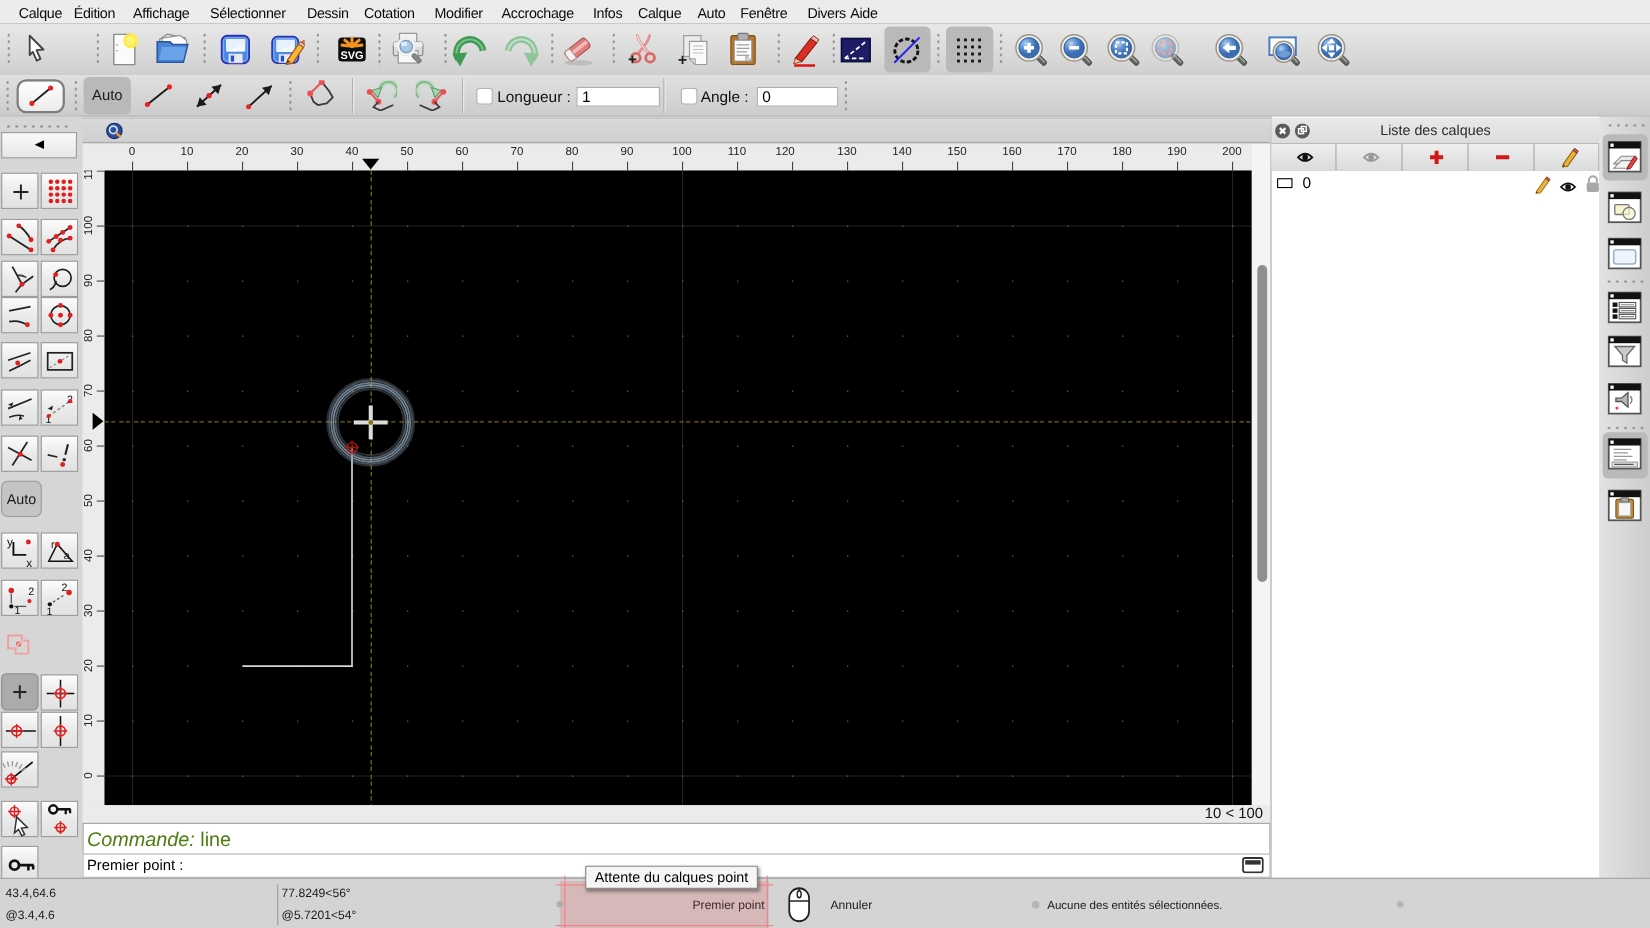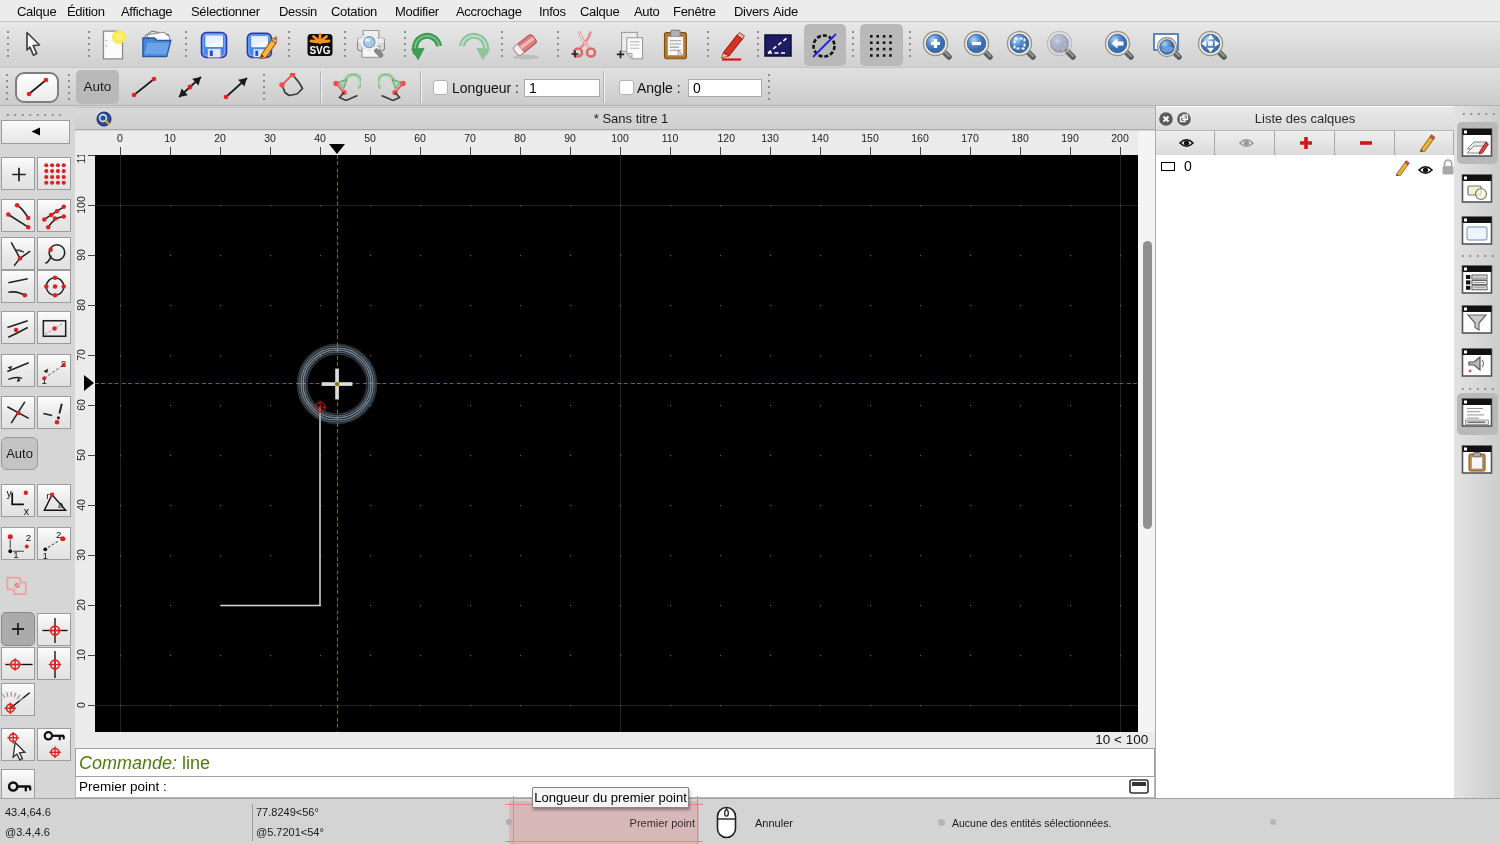--- a/index.html
+++ b/index.html
@@ -656,21 +656,20 @@
         </g>
       </svg>
     </div>
 </div>
 <div id="mdi-title">
 <svg style="position:absolute;left:21px;top:3px" width="16" height="16" viewBox="0 0 16 16">
       <circle cx="8" cy="8" r="7" fill="#2a4e9e" stroke="#16275e" stroke-width="1"></circle>
       <circle cx="7" cy="7" r="3.4" fill="none" stroke="#cfe0f8" stroke-width="1.6"></circle>
       <line x1="9.5" y1="9.5" x2="13.5" y2="13.5" stroke="#e8a020" stroke-width="2.2"></line>
     </svg>
-<div style="position:absolute;left:0;top:3px;width:100%;text-align:center;text-indent:32px;font-size:13px;color:#1c1c1c">* Sans titre 1</div>
 </div>
 <div id="hruler">
     <div style="position:absolute;left:30px;top:1px;width:30px;text-align:center;font-size:10.5px;color:#222">0</div>
     <div style="position:absolute;left:45px;top:16px;width:1px;height:8px;background:#444"></div>
     <div style="position:absolute;left:80px;top:1px;width:30px;text-align:center;font-size:10.5px;color:#222">10</div>
     <div style="position:absolute;left:95px;top:16px;width:1px;height:8px;background:#444"></div>
     <div style="position:absolute;left:130px;top:1px;width:30px;text-align:center;font-size:10.5px;color:#222">20</div>
     <div style="position:absolute;left:145px;top:16px;width:1px;height:8px;background:#444"></div>
     <div style="position:absolute;left:180px;top:1px;width:30px;text-align:center;font-size:10.5px;color:#222">30</div>
     <div style="position:absolute;left:195px;top:16px;width:1px;height:8px;background:#444"></div>
@@ -683,21 +682,21 @@
     <div style="position:absolute;left:380px;top:1px;width:30px;text-align:center;font-size:10.5px;color:#222">70</div>
     <div style="position:absolute;left:395px;top:16px;width:1px;height:8px;background:#444"></div>
     <div style="position:absolute;left:430px;top:1px;width:30px;text-align:center;font-size:10.5px;color:#222">80</div>
     <div style="position:absolute;left:445px;top:16px;width:1px;height:8px;background:#444"></div>
     <div style="position:absolute;left:480px;top:1px;width:30px;text-align:center;font-size:10.5px;color:#222">90</div>
     <div style="position:absolute;left:495px;top:16px;width:1px;height:8px;background:#444"></div>
     <div style="position:absolute;left:530px;top:1px;width:30px;text-align:center;font-size:10.5px;color:#222">100</div>
     <div style="position:absolute;left:545px;top:16px;width:1px;height:8px;background:#444"></div>
     <div style="position:absolute;left:580px;top:1px;width:30px;text-align:center;font-size:10.5px;color:#222">110</div>
     <div style="position:absolute;left:595px;top:16px;width:1px;height:8px;background:#444"></div>
-    <div style="position:absolute;left:630px;top:1px;width:30px;text-align:right;font-size:10.5px;color:#222">120</div>
+    <div style="position:absolute;left:630px;top:1px;width:30px;text-align:left;font-size:10.5px;color:#222">120</div>
     <div style="position:absolute;left:645px;top:16px;width:1px;height:8px;background:#444"></div>
     <div style="position:absolute;left:680px;top:1px;width:30px;text-align:center;font-size:10.5px;color:#222">130</div>
     <div style="position:absolute;left:695px;top:16px;width:1px;height:8px;background:#444"></div>
     <div style="position:absolute;left:730px;top:1px;width:30px;text-align:center;font-size:10.5px;color:#222">140</div>
     <div style="position:absolute;left:745px;top:16px;width:1px;height:8px;background:#444"></div>
     <div style="position:absolute;left:780px;top:1px;width:30px;text-align:center;font-size:10.5px;color:#222">150</div>
     <div style="position:absolute;left:795px;top:16px;width:1px;height:8px;background:#444"></div>
     <div style="position:absolute;left:830px;top:1px;width:30px;text-align:center;font-size:10.5px;color:#222">160</div>
     <div style="position:absolute;left:845px;top:16px;width:1px;height:8px;background:#444"></div>
     <div style="position:absolute;left:880px;top:1px;width:30px;text-align:center;font-size:10.5px;color:#222">170</div>
@@ -1163,12 +1162,12 @@
       <line x1="10.5" y1="1.5" x2="10.5" y2="9" stroke="#222" stroke-width="1.4"></line>
       <path d="M1.5 13 h18" stroke="#222" stroke-width="1.4"></path>
       <ellipse cx="10.5" cy="7" rx="1.8" ry="3.2" fill="#fff" stroke="#222" stroke-width="1.3"></ellipse>
     </svg>
 <div class="st" style="left:755px;top:18px">Annuler</div>
 <div style="position:absolute;left:506px;top:20px;width:6px;height:6px;border-radius:3px;background:#adadad"></div>
 <div style="position:absolute;left:938px;top:20px;width:7px;height:7px;border-radius:4px;background:#b5b5b5"></div>
 <div class="st" style="left:952px;top:18px;font-size:10.5px">Aucune des entités sélectionnées.</div>
 <div style="position:absolute;left:1270px;top:20px;width:6px;height:6px;border-radius:3px;background:#b5b5b5"></div>
 </div>
-<div id="tooltip">Longueur du premier point</div>
+<div id="tooltip">Attente du calques point</div>
 </body></html>

